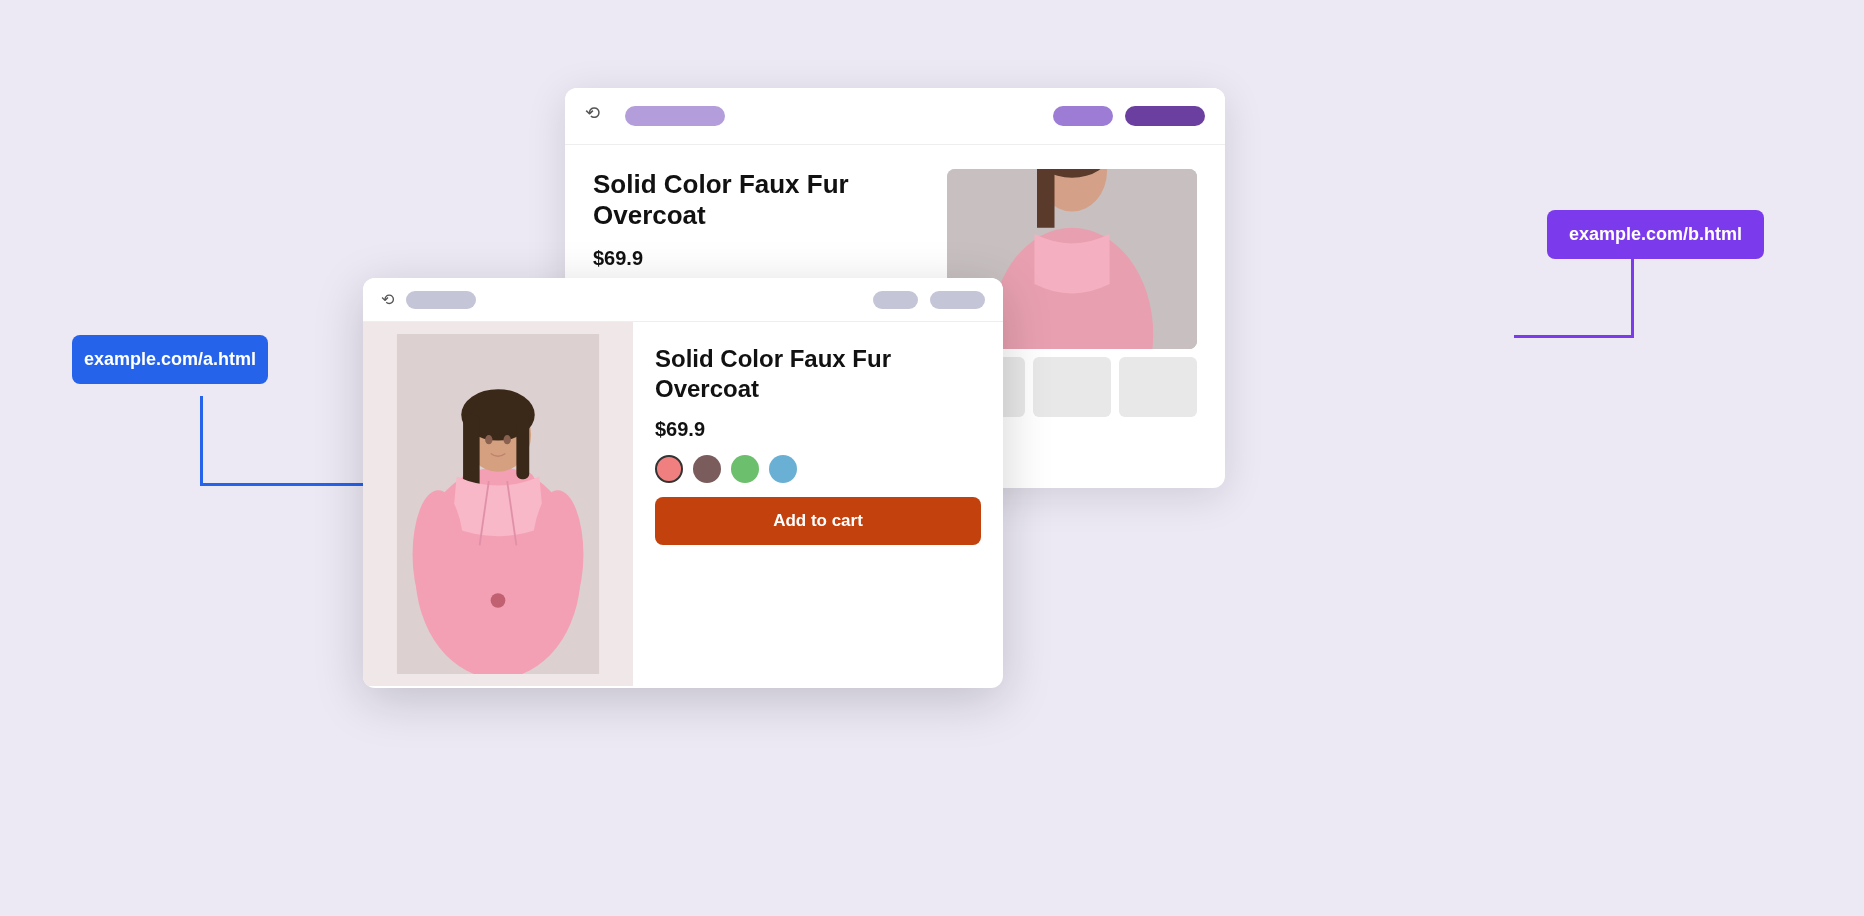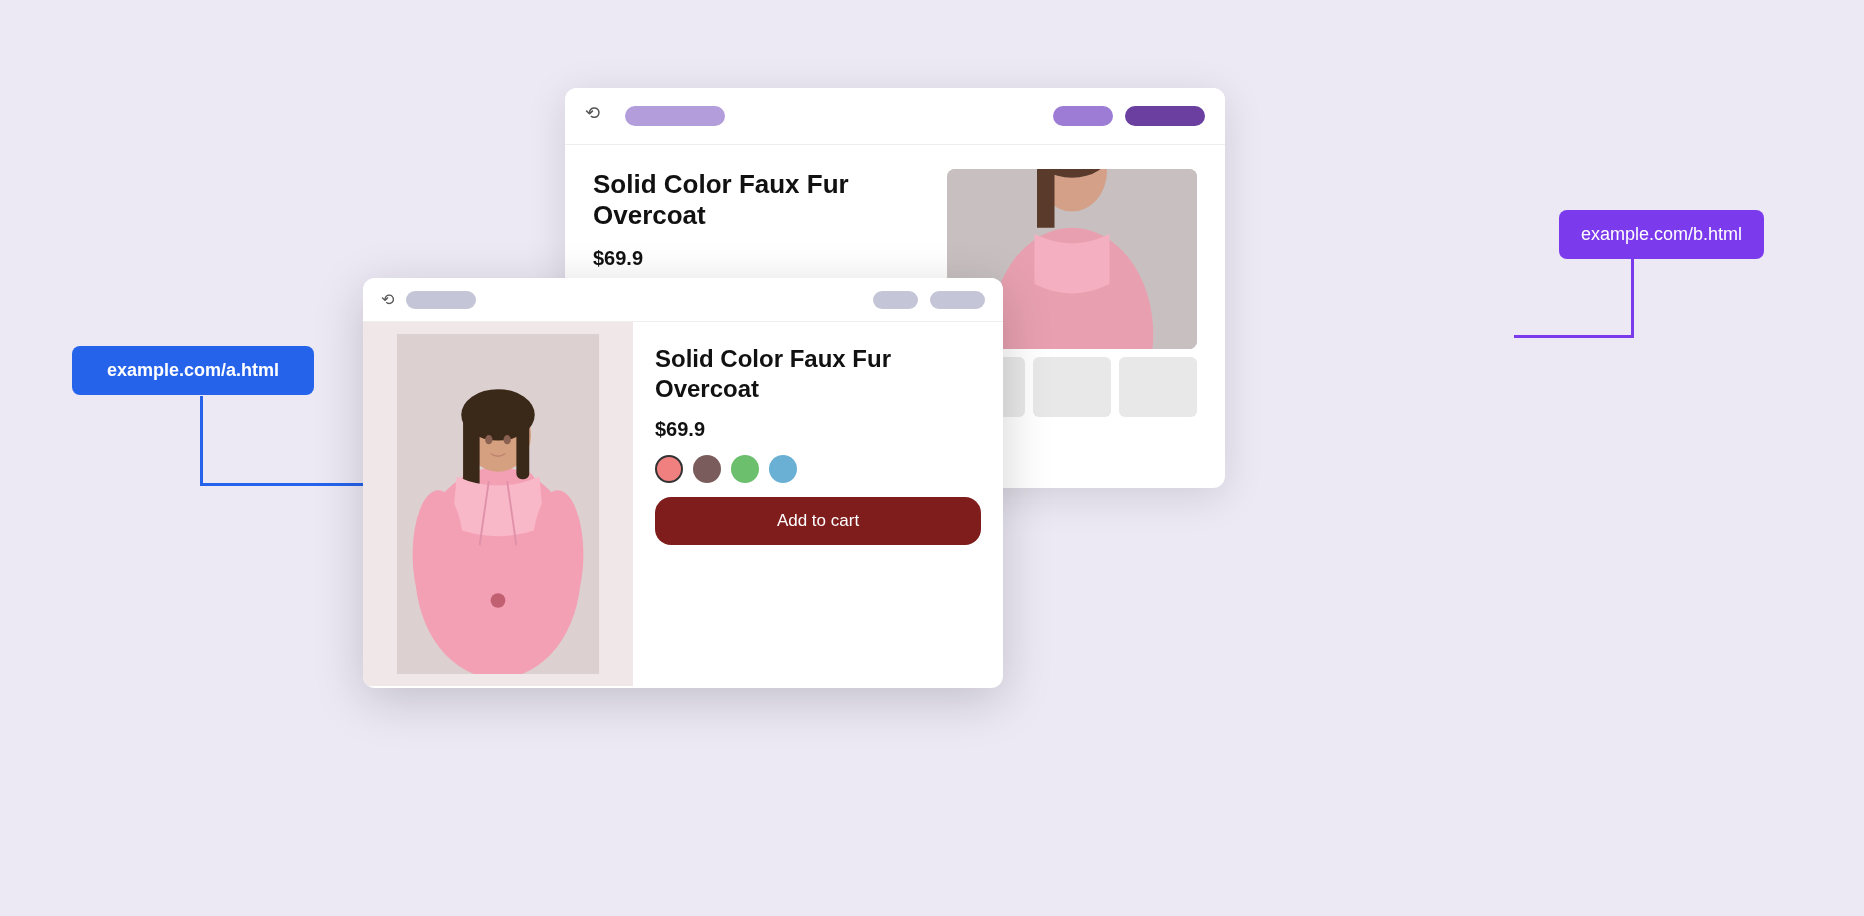--- a/index.html
+++ b/index.html
@@ -9,24 +9,24 @@
       background: #ece9f5;
       font-family: -apple-system, BlinkMacSystemFont, 'Segoe UI', sans-serif;
       position: relative;
       overflow: hidden;
     }
 
     
     .label-a {
       position: absolute;
       left: 72px;
-      top: 346px;
+      top: 335px;
       background: #2563eb;
       color: white;
-      padding: 14px 35px;
+      padding: 14px 12px;
       border-radius: 8px;
       font-size: 18px;
       font-weight: 600;
       white-space: nowrap;
       z-index: 5;
     }
     .label-a-line {
       position: absolute;
       left: 200px;
       top: 396px;
@@ -40,21 +40,21 @@
     
     .label-b {
       position: absolute;
       right: 100px;
       top: 210px;
       background: #7c3aed;
       color: white;
       padding: 14px 22px;
       border-radius: 8px;
       font-size: 18px;
-      font-weight: 400;
+      font-weight: 700;
       white-space: nowrap;
       z-index: 5;
     }
     .label-b-line {
       position: absolute;
       right: 230px;
       top: 258px;
       width: 120px;
       height: 80px;
       border-right: 3px solid #7c3aed;
@@ -336,27 +336,27 @@
       display: flex;
       align-items: center;
       justify-content: center;
       font-size: 15px;
       font-weight: 600;
       border-left: 1.5px solid #ccc;
       border-right: 1.5px solid #ccc;
     }
 
     .add-to-cart-btn {
-      background: #7f1d1d;
+      background: #c2410c;
       color: white;
       border: none;
-      border-radius: 16px;
+      border-radius: 8px;
       padding: 14px 0;
       font-size: 17px;
-      font-weight: 400;
+      font-weight: 700;
       cursor: pointer;
       text-align: center;
       width: 100%;
     }
   </style>
 </head>
 <body>
 
 <div class="label-a">
   <span>example.com/a.html</span>

